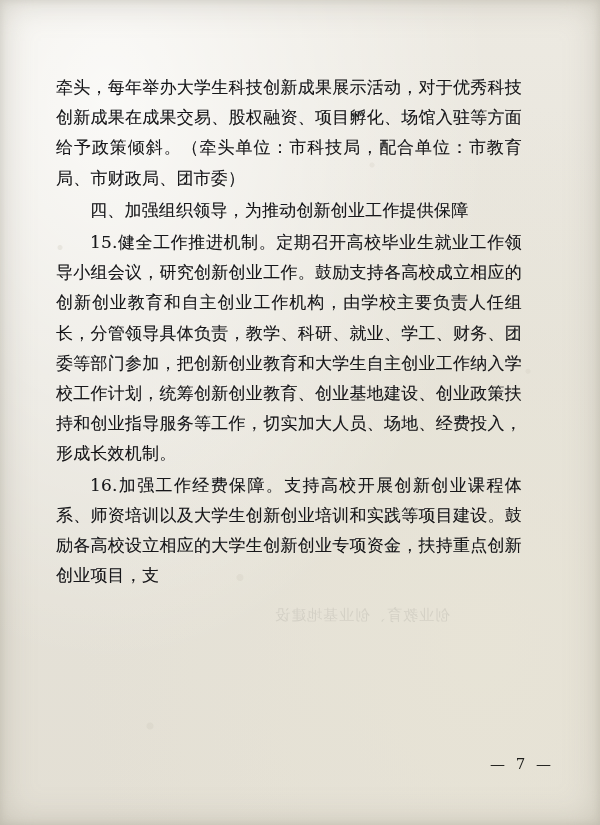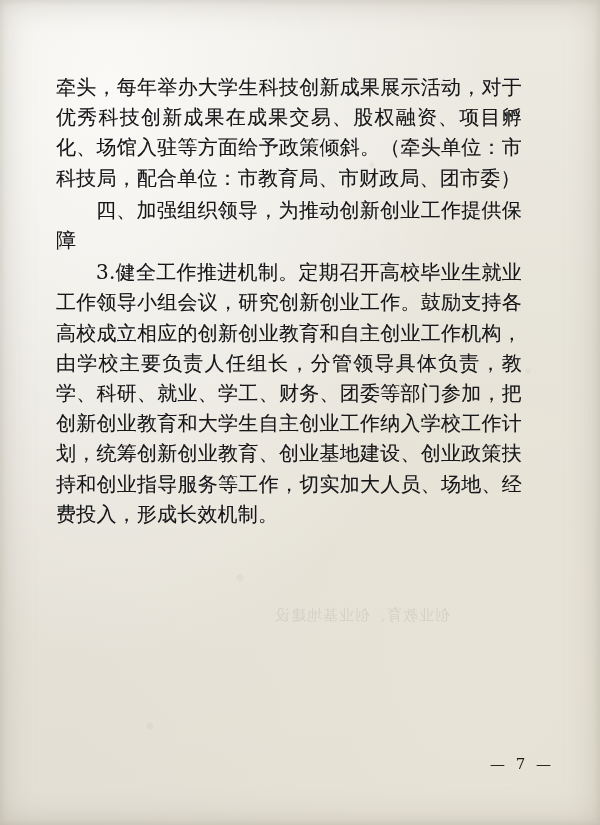--- a/index.html
+++ b/index.html
@@ -66,21 +66,21 @@
   .content {
     position: absolute;
     left: 56px;
     top: 72px;
     width: 466px;
     color: #1c1c1a;
   }
 
   p.para {
     margin: 0 0 1px 0;
-    font-size: 20px;
+    font-size: 17px;
     line-height: 30.2px;
     text-align: justify;
     text-justify: inter-ideograph;
     letter-spacing: 0.2px;
     color: #17171a;
     text-shadow: 0 0 0.6px rgba(40,40,40,0.35);
   }
   p.indent {
     text-indent: 2em;
   }
@@ -115,21 +115,22 @@
 
   <div class="ghost">创业教育、创业基地建设</div>
 
   <div class="content blur-soft">
 
     <p class="para">牵头，每年举办大学生科技创新成果展示活动，对于优秀科技创新成果在成果交易、股权融资、项目孵化、场馆入驻等方面给予政策倾斜。（牵头单位：市科技局，配合单位：市教育局、市财政局、团市委）</p>
 
 
     <p class="para heading">四、加强组织领导，为推动创新创业工作提供保障</p>
 
-    <p class="para indent">3.健全工作推进机制。定期召开高校毕业生就业工作领导小组会议，研究创新创业工作。鼓励支持各高校成立相应的创新创业教育和自主创业工作机构，由学校主要负责人任组长，分管领导具体负责，教学、科研、就业、学工、财务、团委等部门参加，把创新创业教育和大学生自主创业工作纳入学校工作计划，统筹创新创业教育、创业基地建设、创业政策扶持和创业指导服务等工作，切实加大人员、场地、经费投入，形成长效机制。</p>
+    <p class="para indent">15.健全工作推进机制。定期召开高校毕业生就业工作领导小组会议，研究创新创业工作。鼓励支持各高校成立相应的创新创业教育和自主创业工作机构，由学校主要负责人任组长，分管领导具体负责，教学、科研、就业、学工、财务、团委等部门参加，把创新创业教育和大学生自主创业工作纳入学校工作计划，统筹创新创业教育、创业基地建设、创业政策扶持和创业指导服务等工作，切实加大人员、场地、经费投入，形成长效机制。</p>
 
+    <p class="para indent">16.加强工作经费保障。支持高校开展创新创业课程体系、师资培训以及大学生创新创业培训和实践等项目建设。鼓励各高校设立相应的大学生创新创业专项资金，扶持重点创新创业项目，支</p>
 
   </div>
 
   <div class="page-number">— 7 —</div>
 
   <div class="edge-shadow"></div>
 </div>
 
 </body></html>

